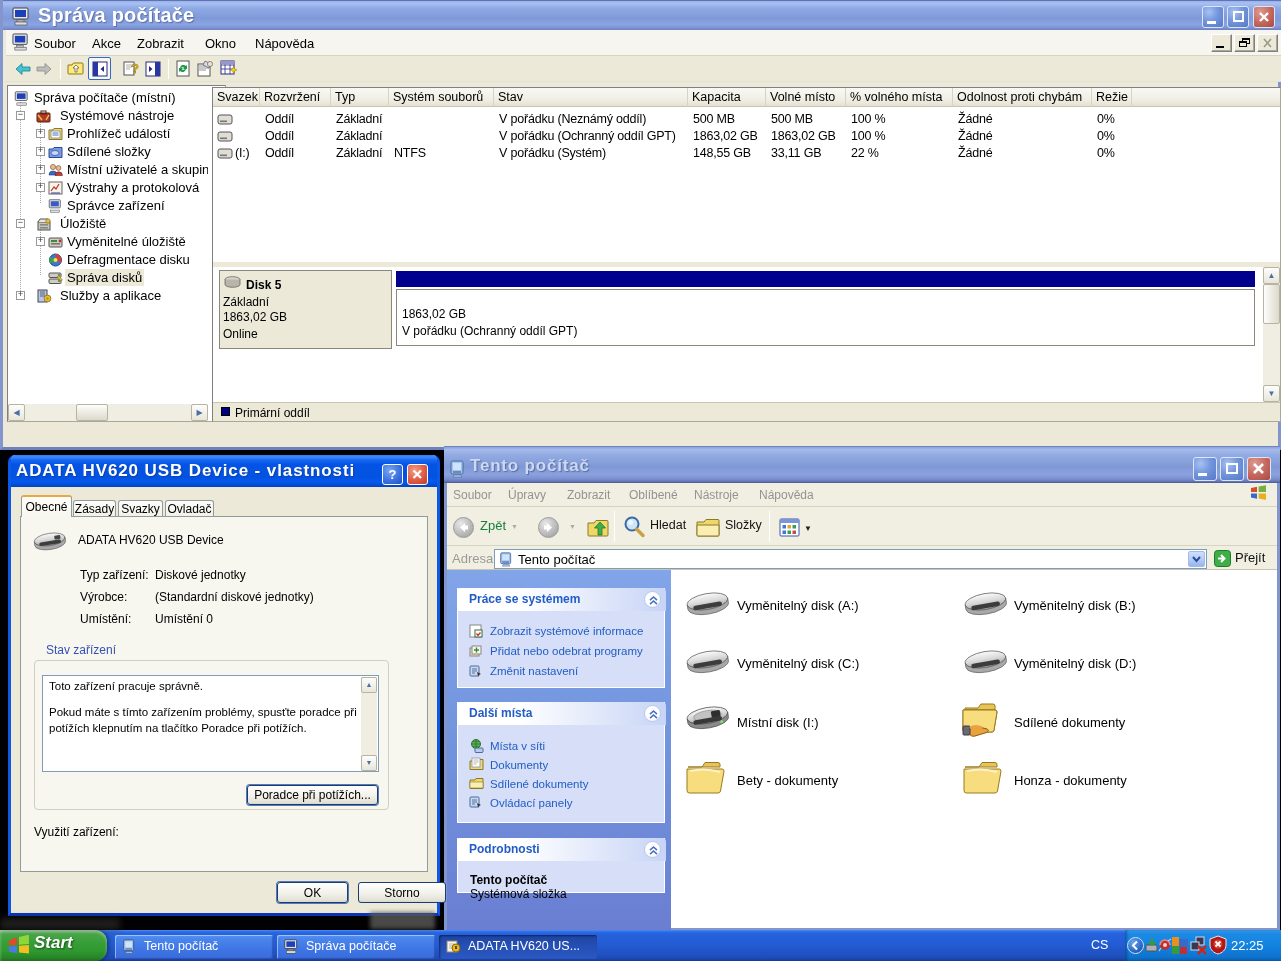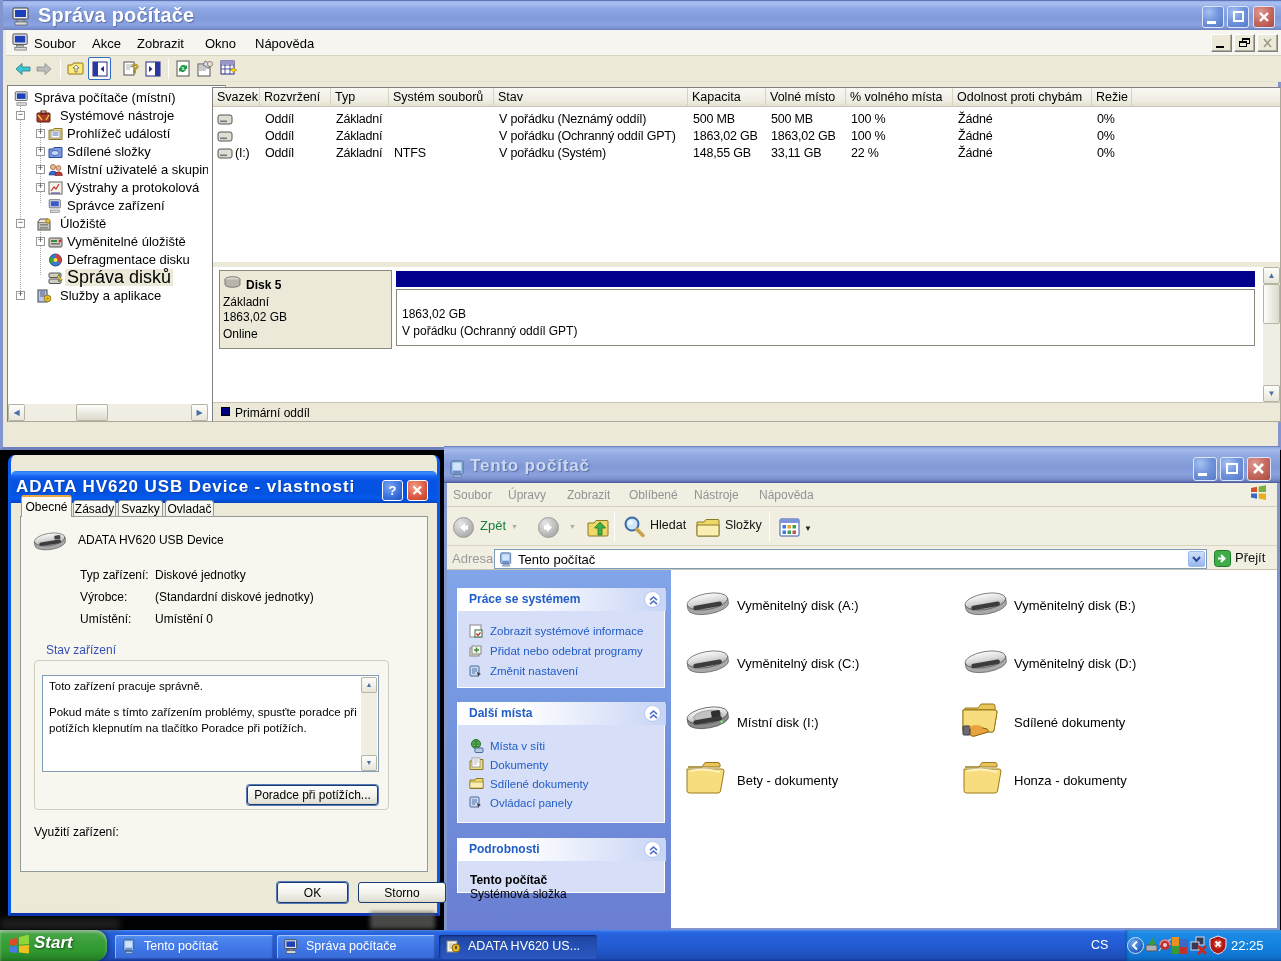--- a/index.html
+++ b/index.html
@@ -30,21 +30,21 @@
 .hcell { position:absolute; top:0; height:19px; background:linear-gradient(180deg,#f9f8f4 0%,#efede2 70%,#e4e1d0 100%); border-right:1px solid #d8d4c2; border-bottom:1px solid #c9c5b2; font-size:12.5px; line-height:18px; padding-left:4px; color:#000; white-space:nowrap; overflow:hidden; }
 .cell { position:absolute; font-size:12.5px; letter-spacing:-0.2px; line-height:17px; color:#000; white-space:nowrap; }
 .pm { position:absolute; width:9px; height:9px; background:#fff; border:1px solid #999; font-size:9px; line-height:7px; text-align:center; color:#333; font-family:"Liberation Mono",monospace; }
 .drow { position:absolute; left:0; width:1067px; height:17px; }
 
 
 #dlg { left:8px; top:455px; width:432px; height:461px; background:#ece9d8;
   border-left:3px solid #0c59e8; border-right:3px solid #0c59e8; border-bottom:3px solid #0a33b8;
   border-radius:7px 7px 0 0; }
 #dlgtitle { left:0; top:0; width:426px; height:32px; border-radius:5px 5px 0 0;
-  background:linear-gradient(180deg,#2a7bf0 0%,#3b8bff 6%,#1765f0 16%,#0553e4 30%,#0353e2 70%,#0459ee 84%,#0350d8 92%,#0343bd 100%);margin-top:16px; }
+  background:linear-gradient(180deg,#2a7bf0 0%,#3b8bff 6%,#1765f0 16%,#0553e4 30%,#0353e2 70%,#0459ee 84%,#0350d8 92%,#0343bd 100%); }
 .tab { position:absolute; font-size:12px; color:#000; text-align:center; background:linear-gradient(180deg,#fcfcf9 0%,#f2f1e8 100%); border:1px solid #919b9c; border-bottom:none; border-radius:3px 3px 0 0; }
 #tabpanel { left:9px; top:61px; width:408px; height:356px; background:#f7f6ef; border:1px solid #919b9c; }
 .grp { position:absolute; border:1px solid #d0cfbe; border-radius:4px; }
 .xpbtn { position:absolute; background:linear-gradient(180deg,#ffffff 0%,#f2f1ea 55%,#e3e2d8 90%,#d8d6c8 100%); border:1px solid #163e74; border-radius:3px; font-size:12px; text-align:center; color:#000; }
 .fld { position:absolute; background:#fff; border:1px solid #7f9db9; }
 
 
 #w3 { left:444px; top:446px; width:836px; height:485px; background:#f1efe2;
   border:3px solid #8295cd; border-top:none; }
 #w3title { left:-3px; top:0; width:836px; height:37px;
@@ -251,21 +251,21 @@
           <circle cx="7.5" cy="7" r="2" fill="#f0e840"></circle>
         </svg>
       <span class="trow" style="left:59px;top:165px">Defragmentace disku</span>
       <svg class="abs" style="left:40px;top:185px" width="15" height="14" viewBox="0 0 15 14">
           <rect x="1" y="2" width="12" height="4.5" rx="1" fill="#d0ccc0" stroke="#555"></rect>
           <rect x="1" y="8" width="12" height="4.5" rx="1" fill="#d0ccc0" stroke="#555"></rect>
           <circle cx="11" cy="4" r="1" fill="#3a8a3a"></circle>
           <circle cx="11" cy="10" r="1" fill="#3a8a3a"></circle>
           <path d="M9 6 l4 4 1.5-1 -4-4.5 Z" fill="#e8c030" stroke="#7a6010" stroke-width=".5"></path>
         </svg>
-      <span class="abs" style="left:57px;top:183px;height:17px;background:#ece9d8;padding:0 2px;font-size:18px;line-height:17px;white-space:nowrap">Správa disků</span>
+      <span class="abs" style="left:57px;top:183px;height:17px;background:#ece9d8;padding:0 2px;font-size:13px;line-height:17px;white-space:nowrap">Správa disků</span>
       <div class="pm" style="left:8px;top:205px">+</div>
       <svg class="abs" style="left:28px;top:203px" width="16" height="14" viewBox="0 0 16 14">
           <rect x="2" y="1" width="9" height="12" fill="#b8c8e8" stroke="#445"></rect>
           <path d="M4 3h5M4 5h5M4 7h5" stroke="#445" stroke-width=".8"></path>
           <circle cx="11.5" cy="9.5" r="3.4" fill="#e8c030" stroke="#7a6010" stroke-width=".7"></circle>
           <circle cx="11.5" cy="9.5" r="1.2" fill="#b89010"></circle>
         </svg>
       <span class="trow" style="left:52px;top:201px">Služby a aplikace</span>
     </div>
     <div class="abs" style="left:0;top:318px;width:200px;height:17px;background:#f0eee3">

